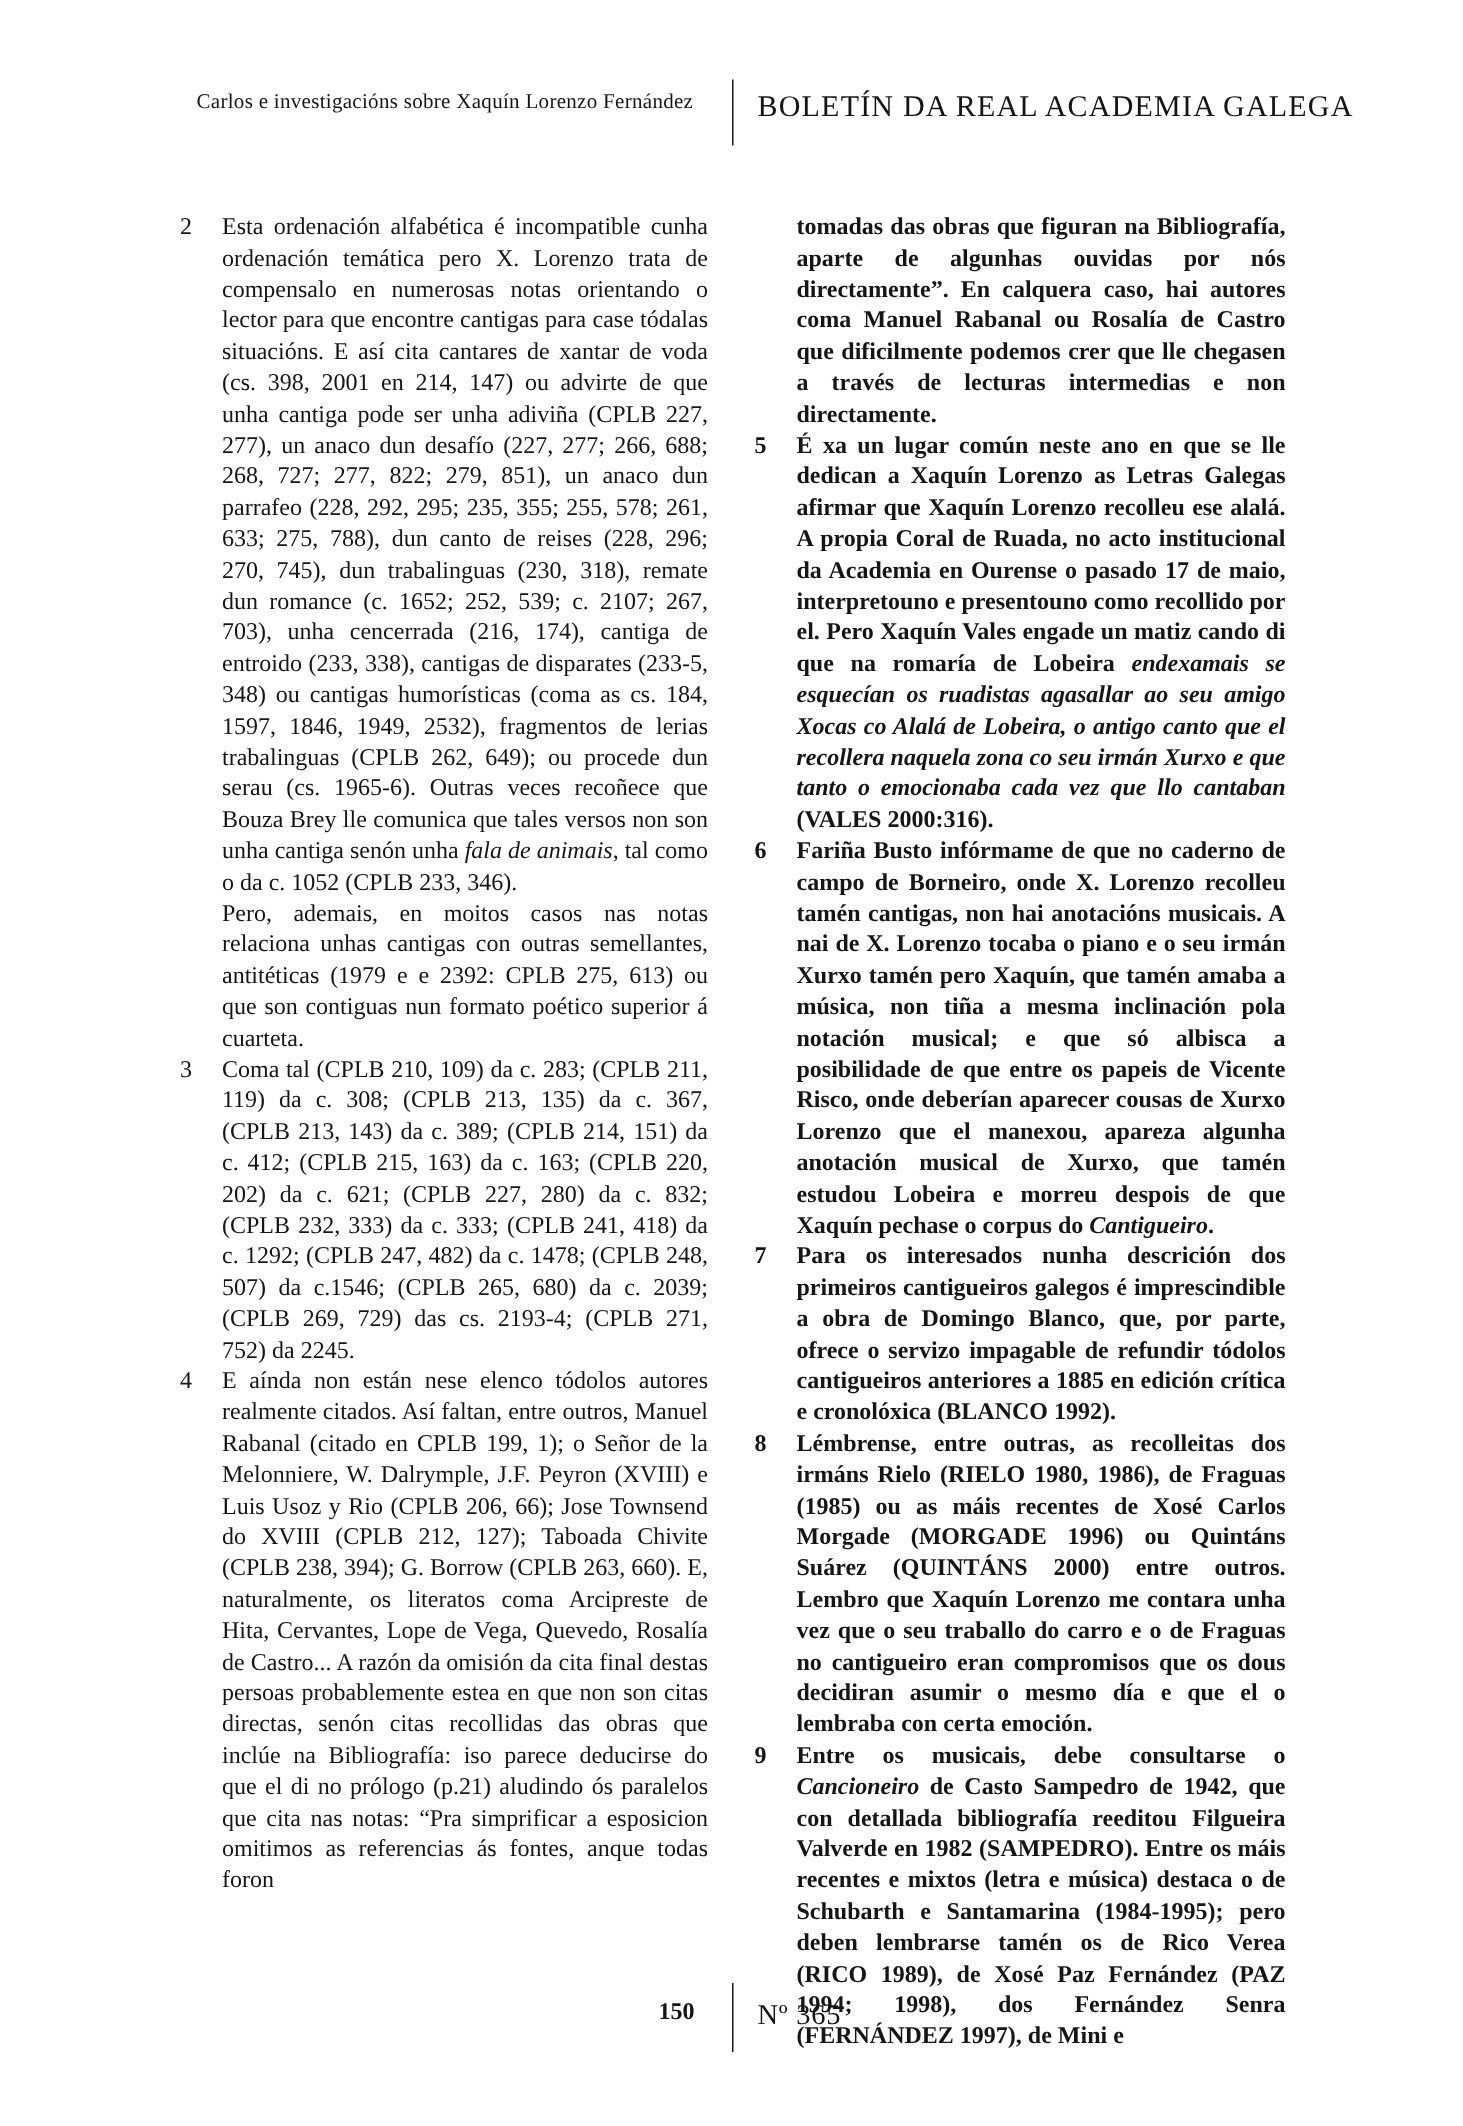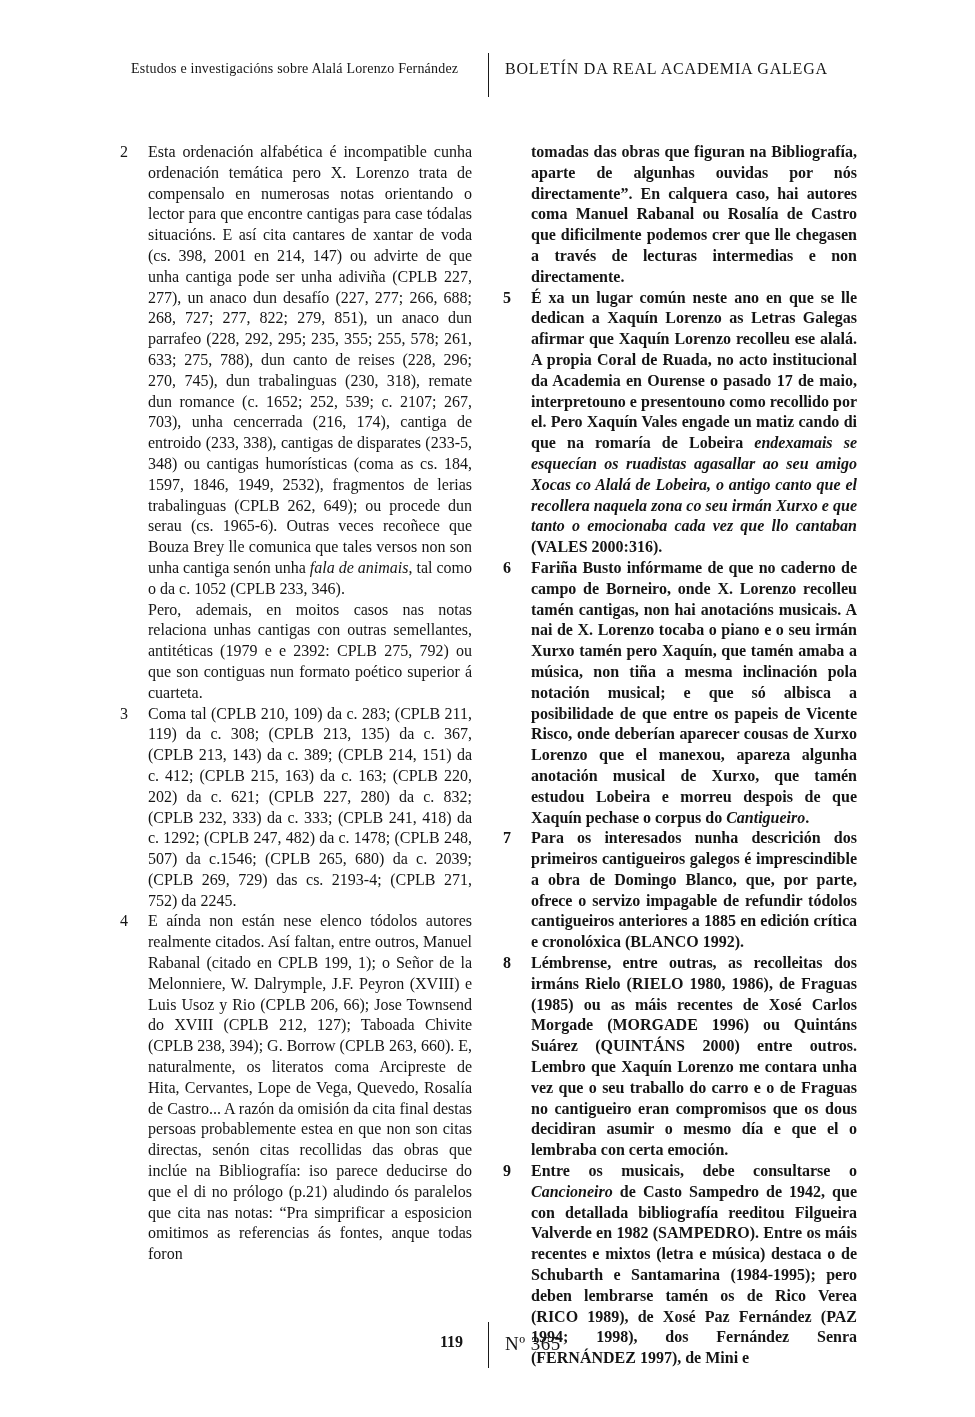--- a/index.html
+++ b/index.html
@@ -14,21 +14,21 @@
   }
   .page { position: absolute; inset: 0; background: #ffffff; }
 
   
   .hdr-left {
     position: absolute; left: 131px; top: 61px; width: 350px;
     font-size: 14px; letter-spacing: 0.2px; white-space: nowrap;
   }
   .hdr-right {
     position: absolute; left: 505px; top: 60px; width: 360px;
-    font-size: 16px; letter-spacing: 0.8px; white-space: nowrap;
+    font-size: 20px; letter-spacing: 0.8px; white-space: nowrap;
   }
   .hdr-divider {
     position: absolute; left: 488px; top: 53px; width: 1px; height: 44px;
     background: #1a1a1a;
   }
 
   
   .col { position: absolute; top: 142px; }
   .col-left  { left: 120px; width: 352px; }
   .col-right { left: 503px; width: 354px; font-weight: bold; }
@@ -59,32 +59,32 @@
   .ftr-divider {
     position: absolute; left: 488px; top: 1322px; width: 1px; height: 46px;
     background: #1a1a1a;
   }
 </style>
 </head>
 <body>
 
 <div class="page">
 
-  <div class="hdr-left">Estudos e investigacións sobre Alalá Lorenzo Fernández</div>
+  <div class="hdr-left">Carlos e investigacións sobre Xaquín Lorenzo Fernández</div>
 
   <div class="hdr-divider"></div>
 
   <div class="hdr-right">BOLETÍN DA REAL ACADEMIA GALEGA</div>
 
   <div class="col col-left" id="col-left">
       <div class="note">
         <div class="note-num">2</div>
         <div class="note-body">
           <p><span>Esta ordenación alfabética é incompatible cunha ordenación temática pero X. Lorenzo trata de compensalo en numerosas notas orientando o lector para que encontre cantigas para case tódalas situacións. E así cita cantares de xantar de voda (cs. 398, 2001 en 214, 147) ou advirte de que unha cantiga pode ser unha adiviña (CPLB 227, 277), un anaco dun desafío (227, 277; 266, 688; 268, 727; 277, 822; 279, 851), un anaco dun parrafeo (228, 292, 295; 235, 355; 255, 578; 261, 633; 275, 788), dun canto de reises (228, 296; 270, 745), dun trabalinguas (230, 318), remate dun romance (c. 1652; 252, 539; c. 2107; 267, 703), unha cencerrada (216, 174), cantiga de entroido (233, 338), cantigas de disparates (233-5, 348) ou cantigas humorísticas (coma as cs. 184, 1597, 1846, 1949, 2532), fragmentos de lerias trabalinguas (CPLB 262, 649); ou procede dun serau (cs. 1965-6). Outras veces recoñece que Bouza Brey lle comunica que tales versos non son unha cantiga senón unha </span><span class="it">fala de animais</span><span>, tal como o da c. 1052 (CPLB 233, 346).</span></p>
-          <p><span>Pero, ademais, en moitos casos nas notas relaciona unhas cantigas con outras semellantes, antitéticas (1979 e e 2392: CPLB 275, 792) ou que son contiguas nun formato poético superior á cuarteta.</span></p>
+          <p><span>Pero, ademais, en moitos casos nas notas relaciona unhas cantigas con outras semellantes, antitéticas (1979 e e 2392: CPLB 275, 613) ou que son contiguas nun formato poético superior á cuarteta.</span></p>
         </div>
       </div>
       <div class="note">
         <div class="note-num">3</div>
         <div class="note-body">
           <p><span>Coma tal (CPLB 210, 109) da c. 283; (CPLB 211, 119) da c. 308; (CPLB 213, 135) da c. 367, (CPLB 213, 143) da c. 389; (CPLB 214, 151) da c. 412; (CPLB 215, 163) da c. 163; (CPLB 220, 202) da c. 621; (CPLB 227, 280) da c. 832; (CPLB 232, 333) da c. 333; (CPLB 241, 418) da c. 1292; (CPLB 247, 482) da c. 1478; (CPLB 248, 507) da c.1546; (CPLB 265, 680) da c. 2039; (CPLB 269, 729) das cs. 2193-4; (CPLB 271, 752) da 2245.</span></p>
         </div>
       </div>
       <div class="note">
         <div class="note-num">4</div>
@@ -126,19 +126,19 @@
         </div>
       </div>
       <div class="note">
         <div class="note-num">9</div>
         <div class="note-body">
           <p><span>Entre os musicais, debe consultarse o </span><span class="it">Cancioneiro</span><span> de Casto Sampedro de 1942, que con detallada bibliografía reeditou Filgueira Valverde en 1982 (SAMPEDRO). Entre os máis recentes e mixtos (letra e música) destaca o de Schubarth e Santamarina (1984-1995); pero deben lembrarse tamén os de Rico Verea (RICO 1989), de Xosé Paz Fernández (PAZ 1994; 1998), dos Fernández Senra (FERNÁNDEZ 1997), de Mini e</span></p>
         </div>
       </div>
     </div>
 
-  <div class="ftr-pagenum">119</div>
+  <div class="ftr-pagenum">150</div>
 
   <div class="ftr-divider"></div>
 
   <div class="ftr-issue">Nº 365</div>
 
 </div>
 
 </body></html>

